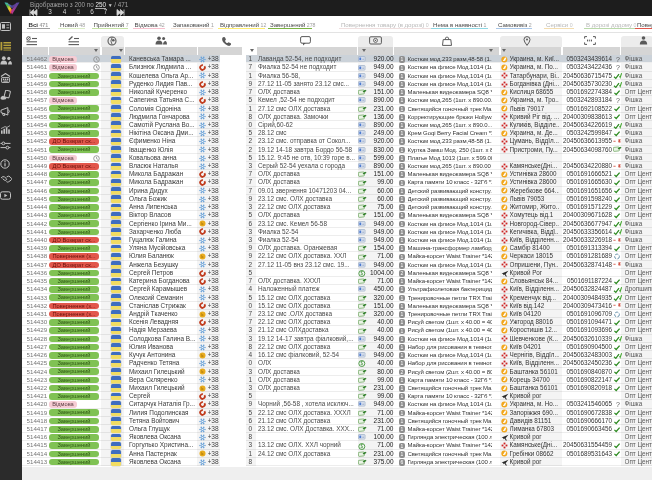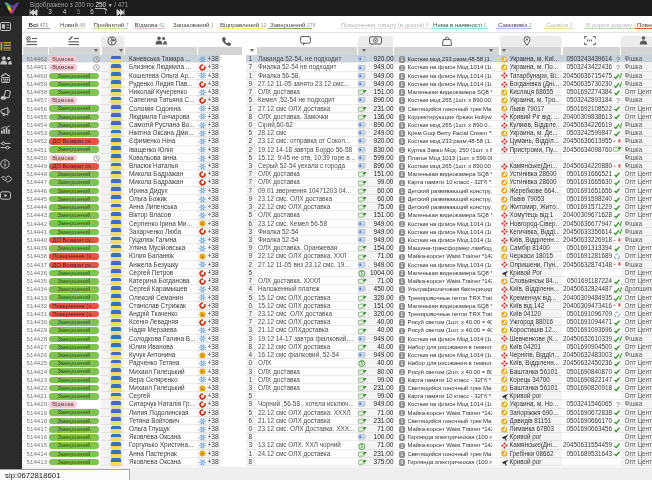--- a/index.html
+++ b/index.html
@@ -2936,13 +2936,12 @@
             <path d="M0.6,3.6 L7.4,0.8 L4.6,4.2 L6,6.4 L4.8,6.6 L3.6,4.6 L2.4,5.2 L2.2,4z" fill="#2a2a2a"></path>
           </svg>
         </div>
         <div class="cell" style="left:487.5px;width:49px;color:#333;font-size:6.3px">Кривой рог</div>
         <div class="cell" style="left:536px;width:54px;text-align:right;color:#333;font-size:6.3px"></div>
         <div class="cell" style="left:602.5px;width:49px;color:#555;font-size:6.3px">Опт Центр</div>
       </div>
 </div>
 <div class="abs" id="whitebox"></div>
 <div class="abs" id="foot"></div>
-<div class="abs" id="sip">sip:0672818601</div>
 </div>
 </body></html>

